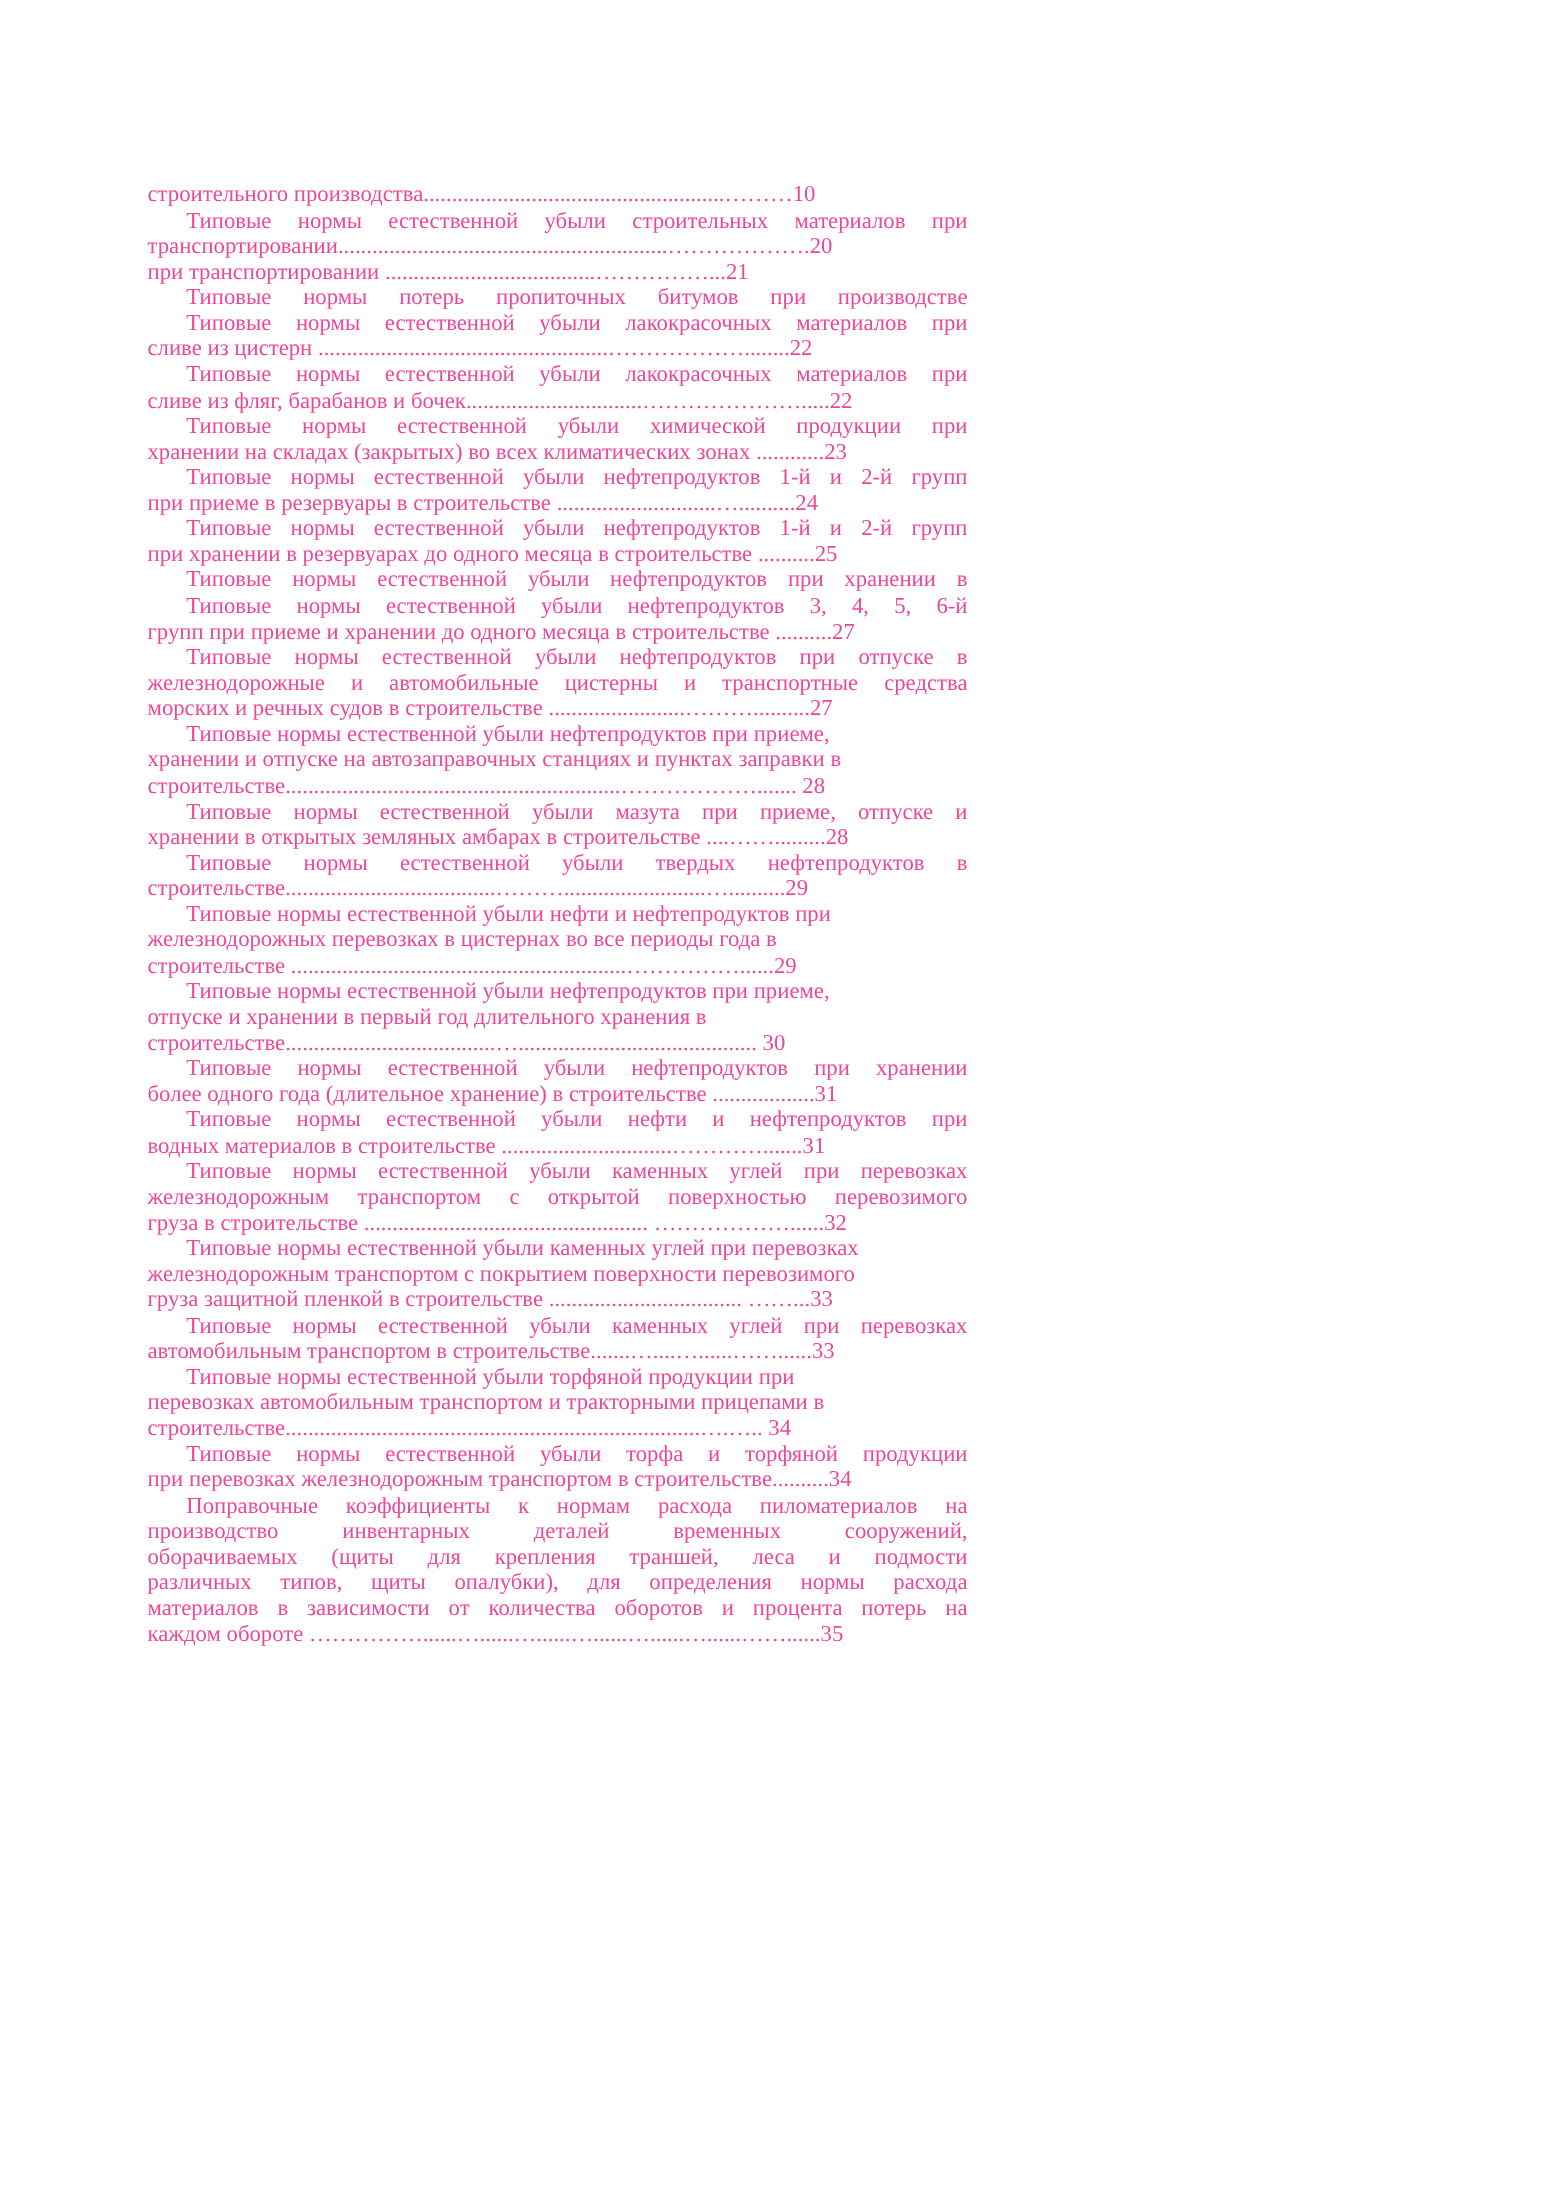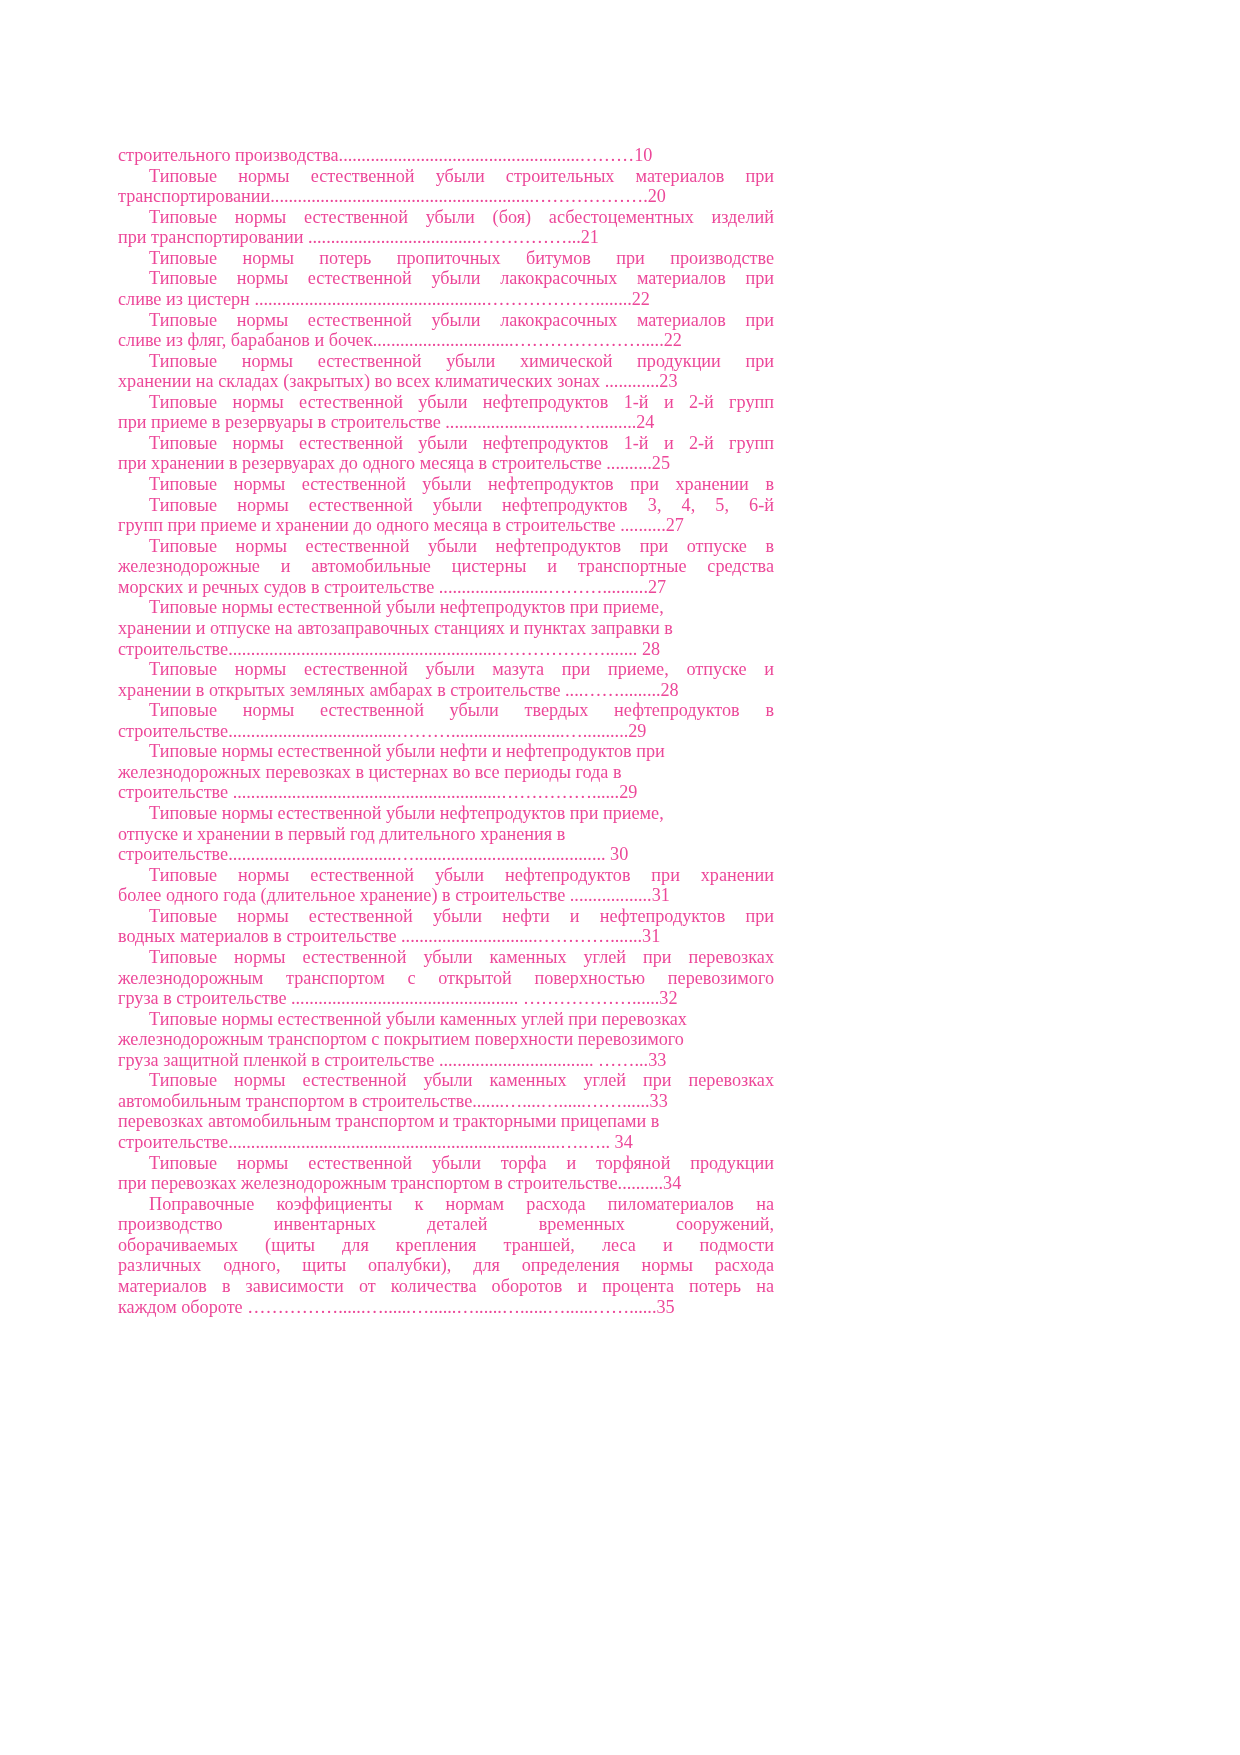--- a/index.html
+++ b/index.html
@@ -18,21 +18,20 @@
   .just { text-align: justify; text-align-last: justify; white-space: normal; }
   .indent { padding-left: 31px; }
 </style>
 </head>
 <body>
 
 <div class="page" id="toc">
     <span class="line">строительного производства.....................................................………10</span>
     <span class="line just indent">Типовые нормы естественной убыли строительных материалов при</span>
     <span class="line">транспортировании..........................................................……………….20</span>
-    <span class="line just indent">Типовые нормы естественной убыли (боя) асбестоцементных изделий</span>
     <span class="line">при транспортировании .....................................……………...21</span>
     <span class="line just indent">Типовые нормы потерь пропиточных битумов при производстве</span>
     <span class="line just indent">Типовые нормы естественной убыли лакокрасочных материалов при</span>
     <span class="line">сливе из цистерн ...................................................………………........22</span>
     <span class="line just indent">Типовые нормы естественной убыли лакокрасочных материалов при</span>
     <span class="line">сливе из фляг, барабанов и бочек...............................………………….....22</span>
     <span class="line just indent">Типовые нормы естественной убыли химической продукции при</span>
     <span class="line">хранении на складах (закрытых) во всех климатических зонах ............23</span>
     <span class="line just indent">Типовые нормы естественной убыли нефтепродуктов 1-й и 2-й групп</span>
     <span class="line">при приеме в резервуары в строительстве ............................…..........24</span>
@@ -62,23 +61,24 @@
     <span class="line just indent">Типовые нормы естественной убыли нефти и нефтепродуктов при</span>
     <span class="line">водных материалов в строительстве ..............................………….......31</span>
     <span class="line just indent">Типовые нормы естественной убыли каменных углей при перевозках</span>
     <span class="line just">железнодорожным транспортом с открытой поверхностью перевозимого</span>
     <span class="line">груза в строительстве .................................................. ………………......32</span>
     <span class="line indent">Типовые нормы естественной убыли каменных углей при перевозках</span>
     <span class="line">железнодорожным транспортом с покрытием поверхности перевозимого</span>
     <span class="line">груза защитной пленкой в строительстве .................................. ……...33</span>
     <span class="line just indent">Типовые нормы естественной убыли каменных углей при перевозках</span>
     <span class="line">автомобильным транспортом в строительстве.......…....…......……......33</span>
+    <span class="line indent">Типовые нормы естественной убыли торфяной продукции при</span>
     <span class="line">перевозках автомобильным транспортом и тракторными прицепами в</span>
     <span class="line">строительстве.........................................................................….….. 34</span>
     <span class="line just indent">Типовые нормы естественной убыли торфа и торфяной продукции</span>
     <span class="line">при перевозках железнодорожным транспортом в строительстве..........34</span>
     <span class="line just indent">Поправочные коэффициенты к нормам расхода пиломатериалов на</span>
     <span class="line just">производство инвентарных деталей временных сооружений,</span>
     <span class="line just">оборачиваемых (щиты для крепления траншей, леса и подмости</span>
-    <span class="line just">различных одного, щиты опалубки), для определения нормы расхода</span>
+    <span class="line just">различных типов, щиты опалубки), для определения нормы расхода</span>
     <span class="line just">материалов в зависимости от количества оборотов и процента потерь на</span>
     <span class="line">каждом обороте ……………......…......…......…......…......…......……......35</span>
   </div>
 
 </body></html>

